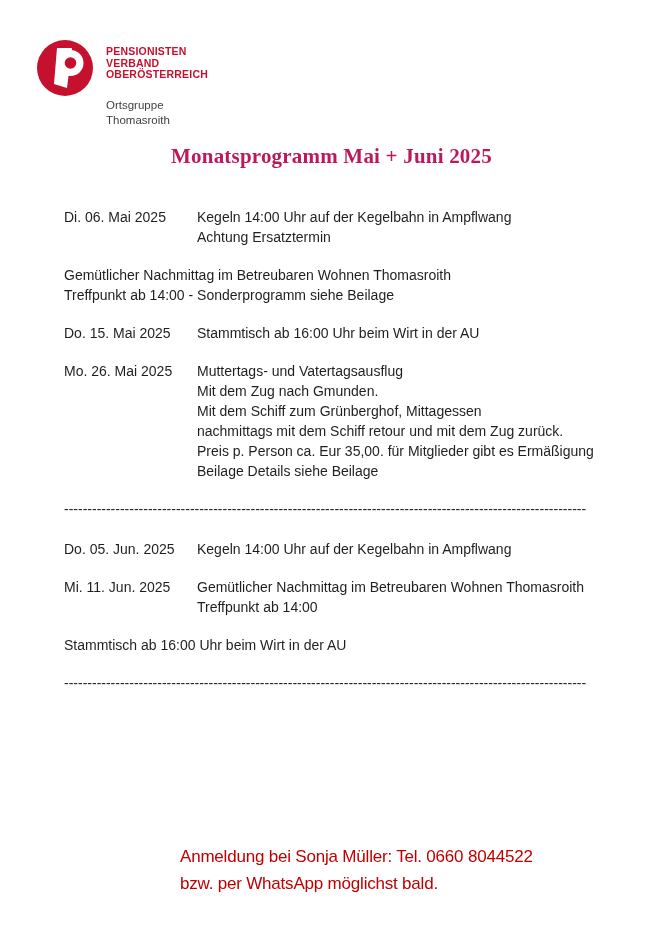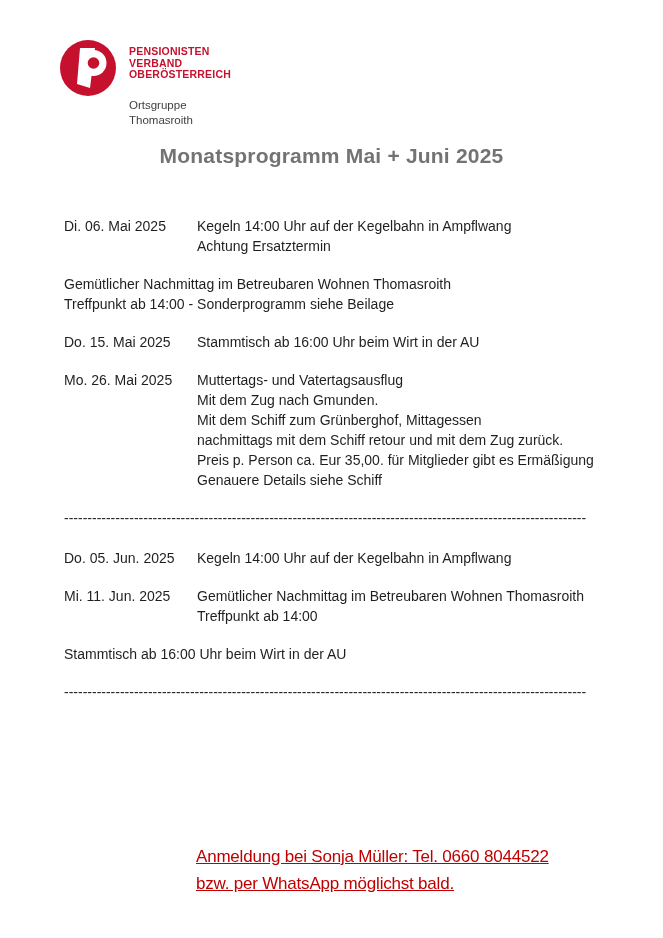--- a/index.html
+++ b/index.html
@@ -3,55 +3,56 @@
 <meta charset="utf-8">
 <style>
   html,body { margin:0; padding:0; background:#e8e8e8; }
   .page {
     position:relative; width:663px; height:938px; margin:0 auto;
     background:#ffffff; overflow:hidden;
     font-family:"Liberation Sans", sans-serif; color:#1f1f1f;
   }
 
   
-  .letterhead { position:absolute; left:60px; top:40px; }
+  .letterhead { position:absolute; left:37px; top:40px; }
   .logo-row { display:flex; align-items:flex-start; }
   .logo-mark { width:56px; height:56px; flex:0 0 56px; }
   .logo-text { margin-left:13px; padding-top:6px; }
   .org-line {
     font-weight:bold; font-size:10.5px; line-height:11.5px;
     color:#c5112e; letter-spacing:0.2px;
   }
   .chapter { margin-top:17px; }
   .chapter-line { font-size:11.5px; line-height:15px; color:#3f3f3f; }
 
   
   .doc-title {
     position:absolute; top:144px; left:0; width:100%;
-    text-align:center; font-size:21px; font-weight:bold; color:#737373;
+    text-align:center; font-size:21px; font-weight:bold; color:#be185d;
     letter-spacing:0.2px;
+    font-family:Liberation Serif, serif;
   }
 
   
   .schedule {
     position:absolute; left:64px; top:207px; width:560px;
     font-size:14px; line-height:20px;
   }
-  .event { display:flex; margin-bottom:18px;margin-top:9px; }
+  .event { display:flex; margin-bottom:18px; }
   .event-date { flex:0 0 133px; width:133px; }
   .event-desc { flex:1; }
   .separator {
     margin:5px 0 20px 0; width:523px; white-space:nowrap; overflow:hidden;
     color:#2a2a2a;
   }
 
   
   .note {
-    position:absolute; left:196px; top:843px;
-    font-size:17px; line-height:27px; color:#c00000; letter-spacing:-0.2px;text-decoration:underline;
+    position:absolute; left:180px; top:843px;
+    font-size:17px; line-height:27px; color:#c00000; letter-spacing:-0.2px;
   }
 </style>
 </head>
 <body>
 
 <div class="page">
 
   <div class="letterhead">
     <div class="logo-row">
       <div class="logo-mark">
@@ -101,21 +102,21 @@
     </div>
 
     <div class="event">
       <div class="event-date">Mo. 26. Mai 2025</div>
       <div class="event-desc">
         <div>Muttertags- und Vatertagsausflug</div>
         <div>Mit dem Zug nach Gmunden.</div>
         <div>Mit dem Schiff zum Grünberghof, Mittagessen</div>
         <div>nachmittags mit dem Schiff retour und mit dem Zug zurück.</div>
         <div>Preis p. Person ca. Eur 35,00. für Mitglieder gibt es Ermäßigung</div>
-        <div>Genauere Details siehe Schiff</div>
+        <div>Beilage Details siehe Beilage</div>
       </div>
     </div>
 
     <div class="separator">----------------------------------------------------------------------------------------------------------------</div>
 
     <div class="event">
       <div class="event-date">Do. 05. Jun. 2025</div>
       <div class="event-desc">
         <div>Kegeln 14:00 Uhr auf der Kegelbahn in Ampflwang</div>
       </div>

